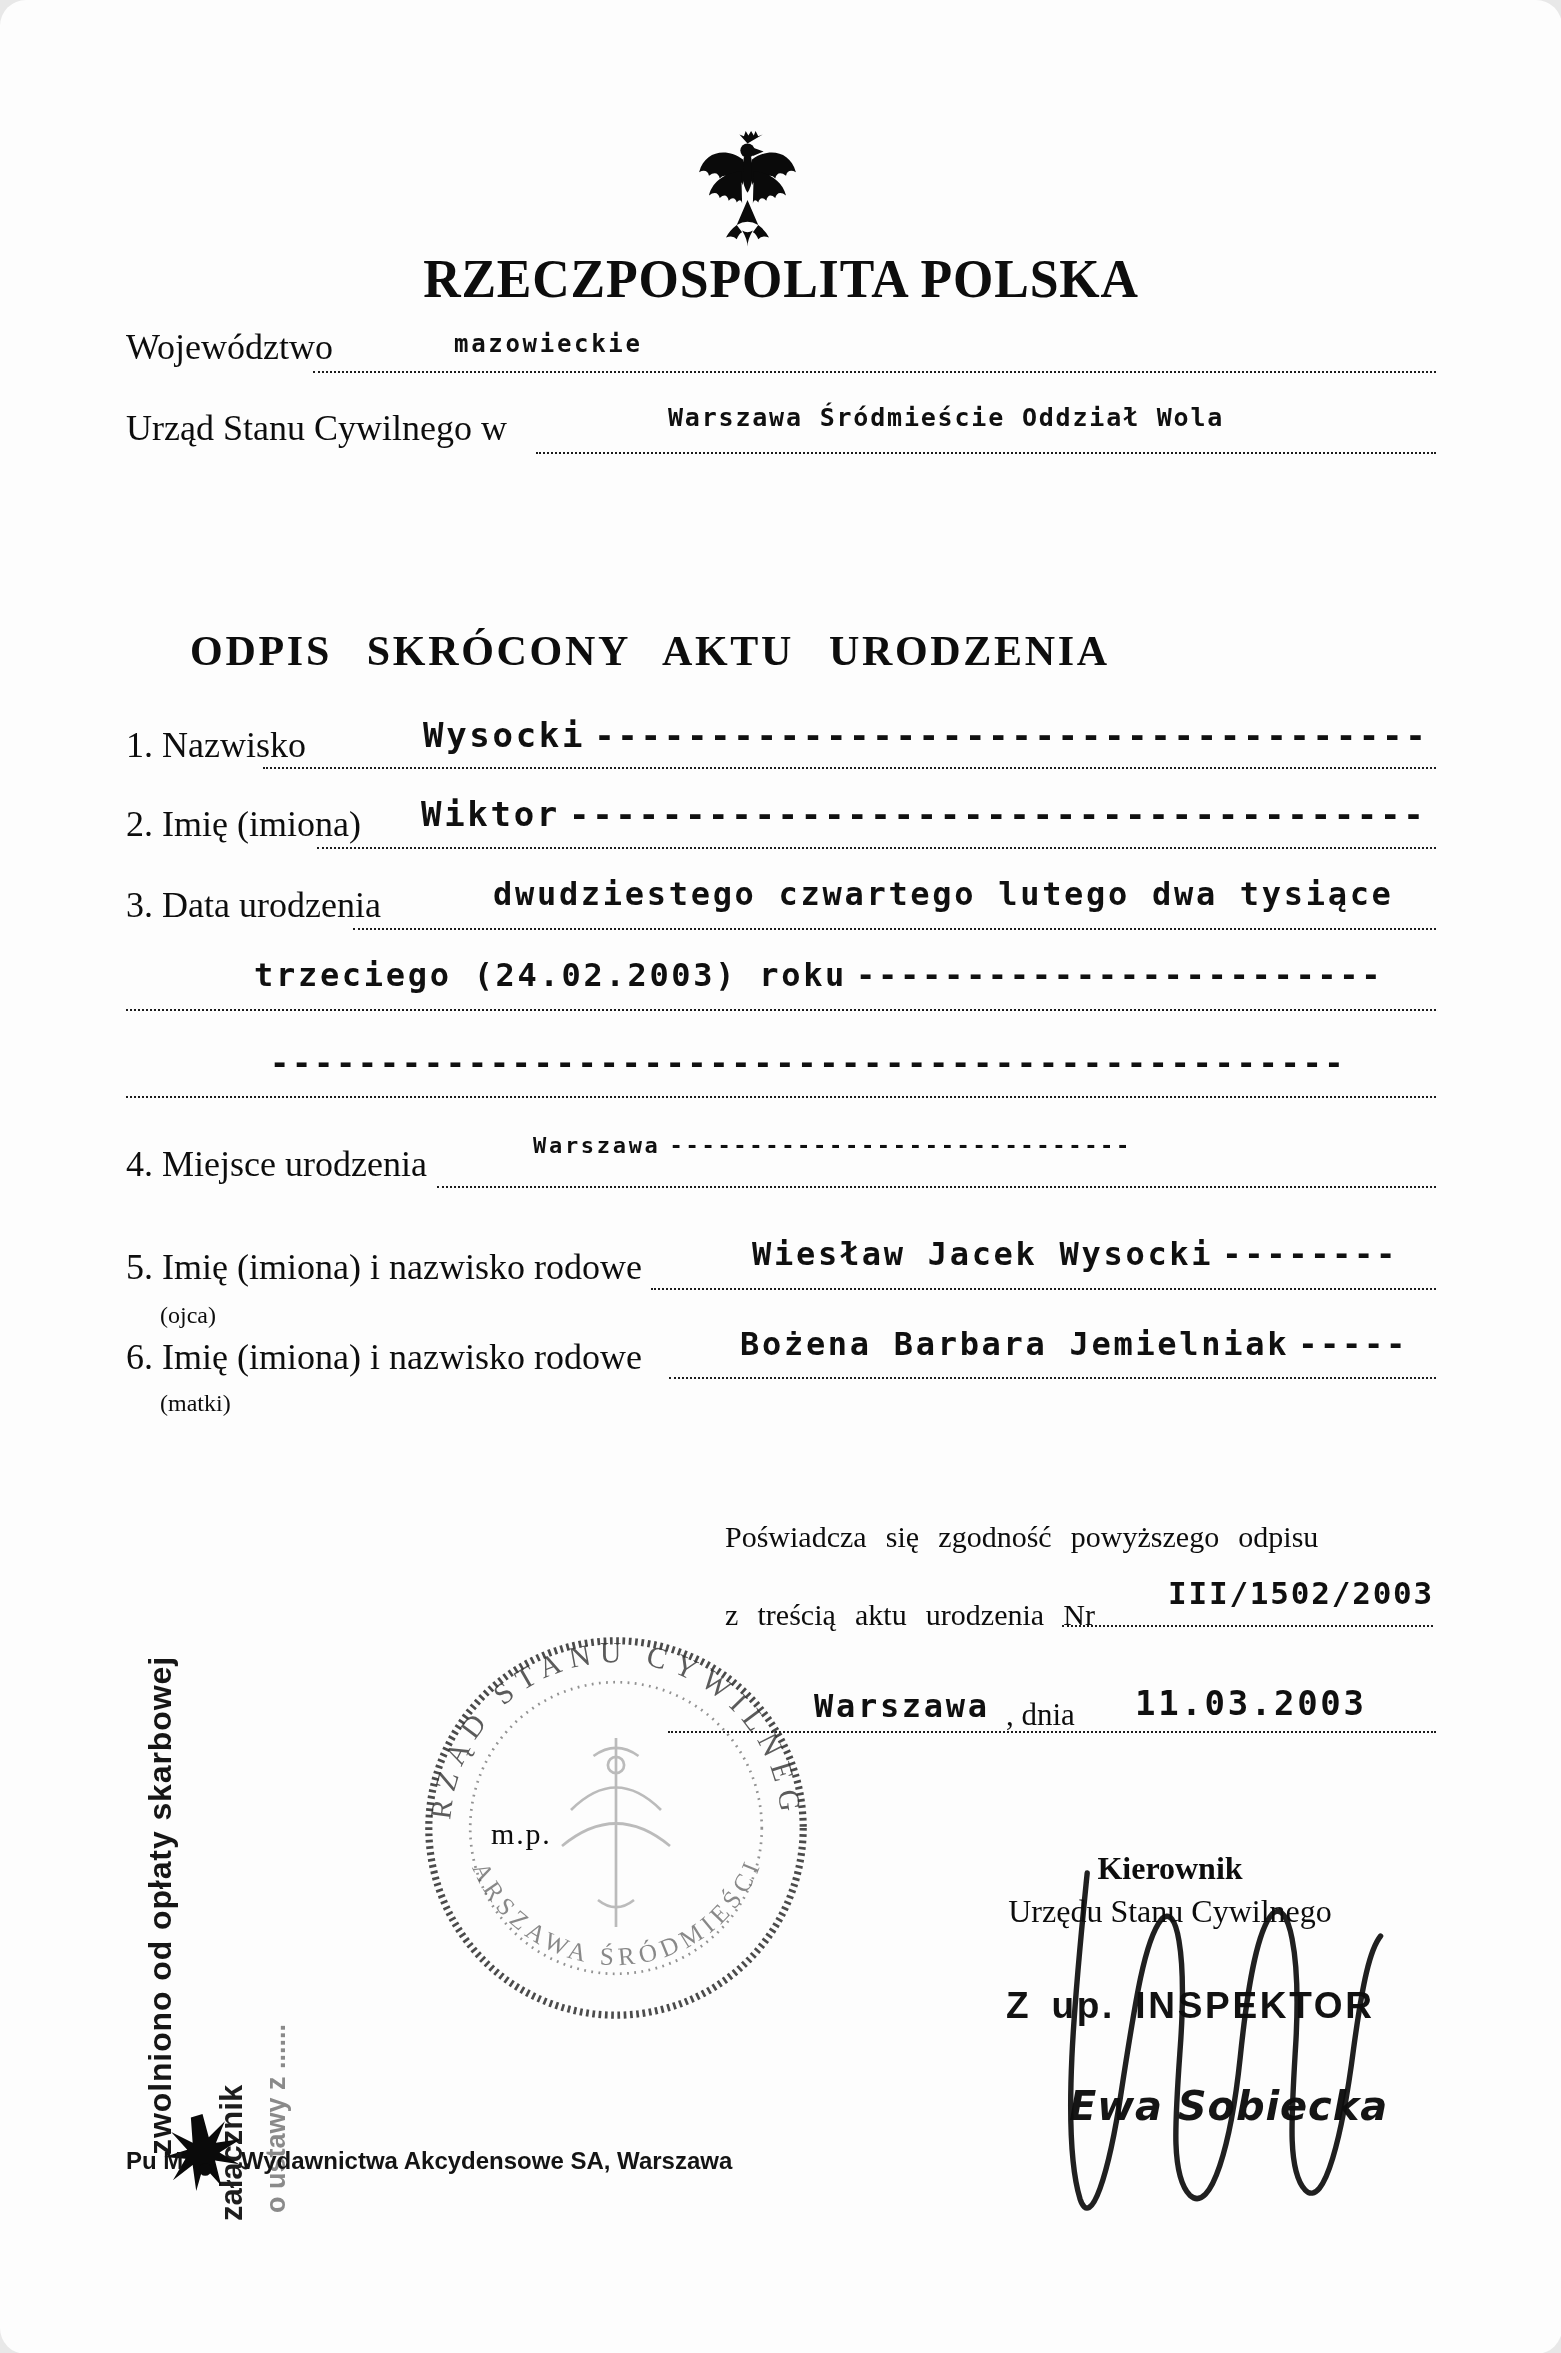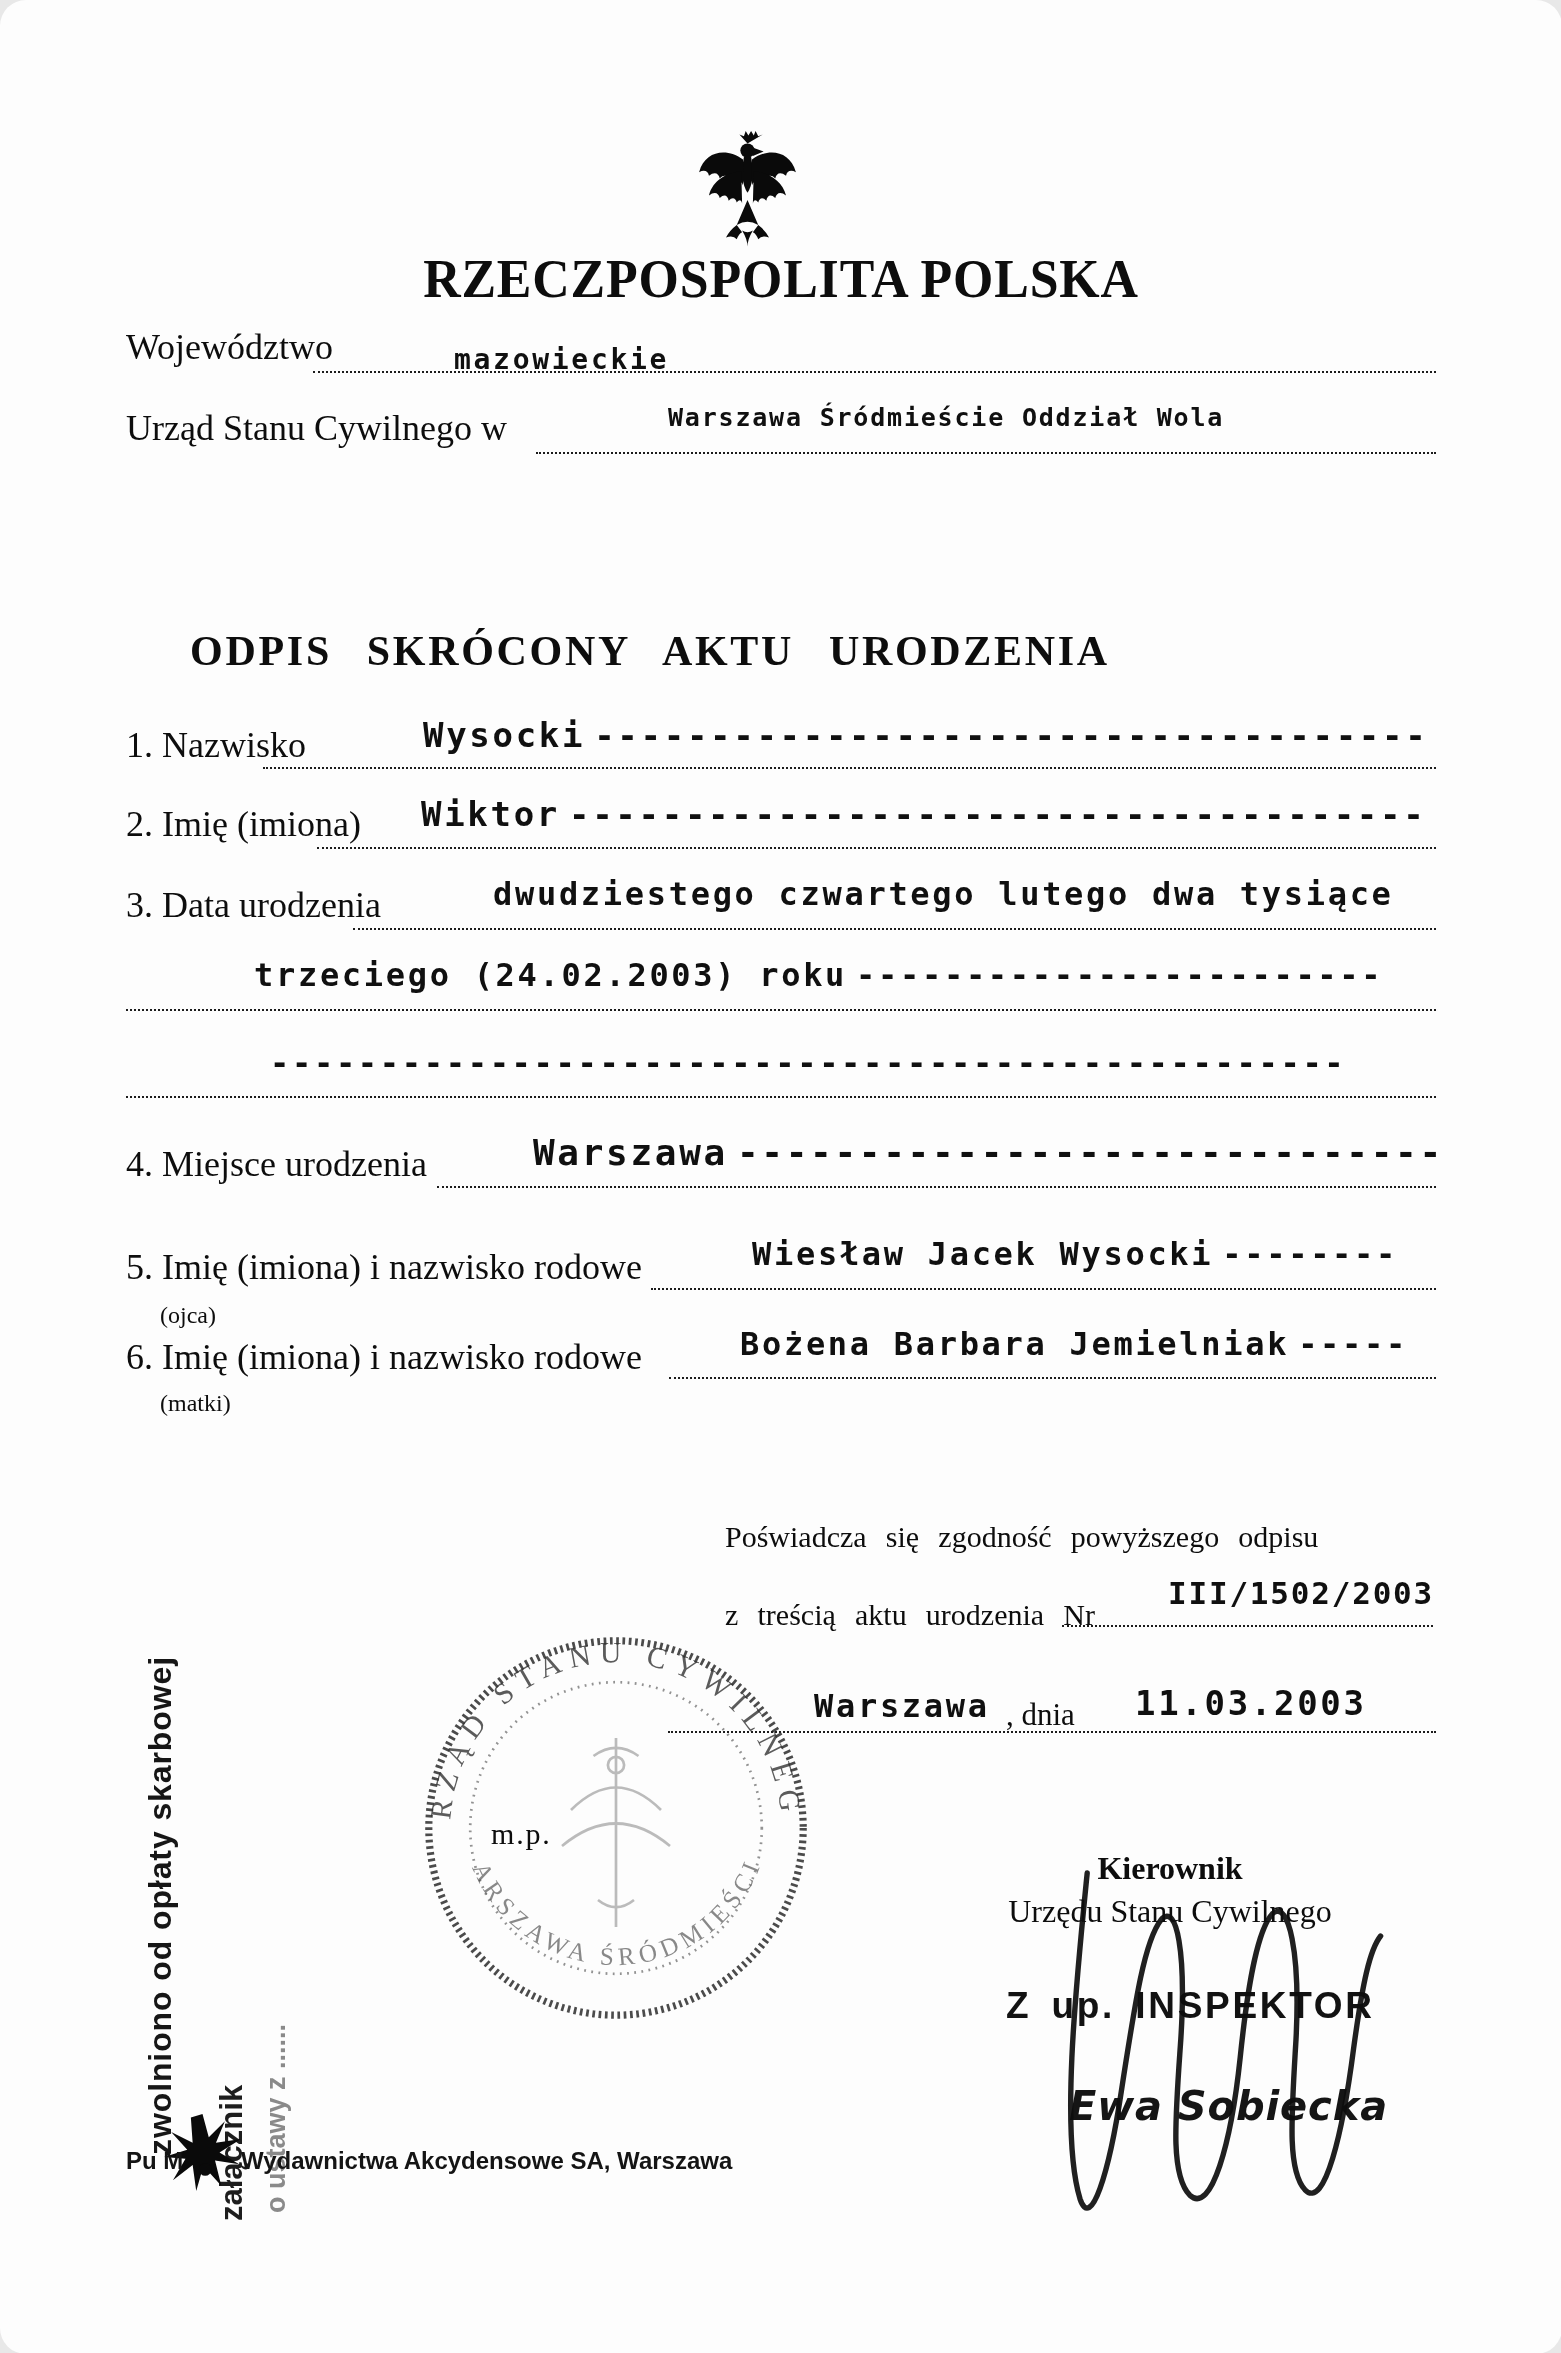--- a/index.html
+++ b/index.html
@@ -48,21 +48,21 @@
         <path d="M68 106 q8 6 12 14 q-8 -3 -12 2 q-2 -6 -6 -8z"></path>
         <path d="M50 112 q6 10 6 18 q0 -8 6 -18 q-6 4 -12 0z"></path>
       </g>
     </svg>
   </div>
 
   <div class="abs republic" style="left:0;top:252px;width:1562px;text-align:center;">RZECZPOSPOLITA POLSKA</div>
 
   <div class="dotline" style="left:313px;top:371px;width:1123px;"></div>
   <div class="abs lbl" style="left:126px;top:329px;">Województwo</div>
-  <div class="abs typed" style="left:454px;top:346px;font-size:28px;">mazowieckie</div>
+  <div class="abs typed" style="left:454px;top:332px;font-size:24px;">mazowieckie</div>
 
   <div class="dotline" style="left:536px;top:452px;width:900px;"></div>
   <div class="abs lbl" style="left:126px;top:410px;">Urząd Stanu Cywilnego w</div>
   <div class="abs typed" style="left:668px;top:405px;font-size:25px;letter-spacing:1.8px;">Warszawa Śródmieście Oddział Wola</div>
 
   <div class="abs doc-title" style="left:0;top:630px;width:1300px;text-align:center;">ODPIS SKRÓCONY AKTU URODZENIA</div>
 
   <div class="dotline" style="left:263px;top:767px;width:1173px;"></div>
   <div class="abs lbl" style="left:126px;top:727px;">1. Nazwisko</div>
   <div class="abs typed" style="left:407px;top:718px;font-size:34px;margin-left:16px;">
@@ -82,21 +82,21 @@
   <div class="dotline" style="left:126px;top:1009px;width:1310px;"></div>
   <div class="abs typed" style="left:254px;top:959px;font-size:32px;">
     <span>trzeciego (24.02.2003) roku</span><span class="trail">------------------------</span>
   </div>
 
   <div class="dotline" style="left:126px;top:1096px;width:1310px;"></div>
   <div class="abs typed" style="left:270px;top:1047px;font-size:32px;">-------------------------------------------------</div>
 
   <div class="dotline" style="left:437px;top:1186px;width:999px;"></div>
   <div class="abs lbl" style="left:126px;top:1146px;">4. Miejsce urodzenia</div>
-  <div class="abs typed" style="left:533px;top:1135px;font-size:36px;">
+  <div class="abs typed" style="left:533px;top:1135px;font-size:22px;">
     <span>Warszawa</span><span class="trail">-----------------------------</span>
   </div>
 
   <div class="dotline" style="left:651px;top:1288px;width:785px;"></div>
   <div class="abs lbl" style="left:126px;top:1249px;">5. Imię (imiona) i nazwisko rodowe</div>
   <div class="abs typed" style="left:752px;top:1238px;font-size:32px;">
     <span>Wiesław Jacek Wysocki</span><span class="trail">--------</span>
   </div>
   <div class="abs lbl-sm" style="left:160px;top:1303px;">(ojca)</div>
 

